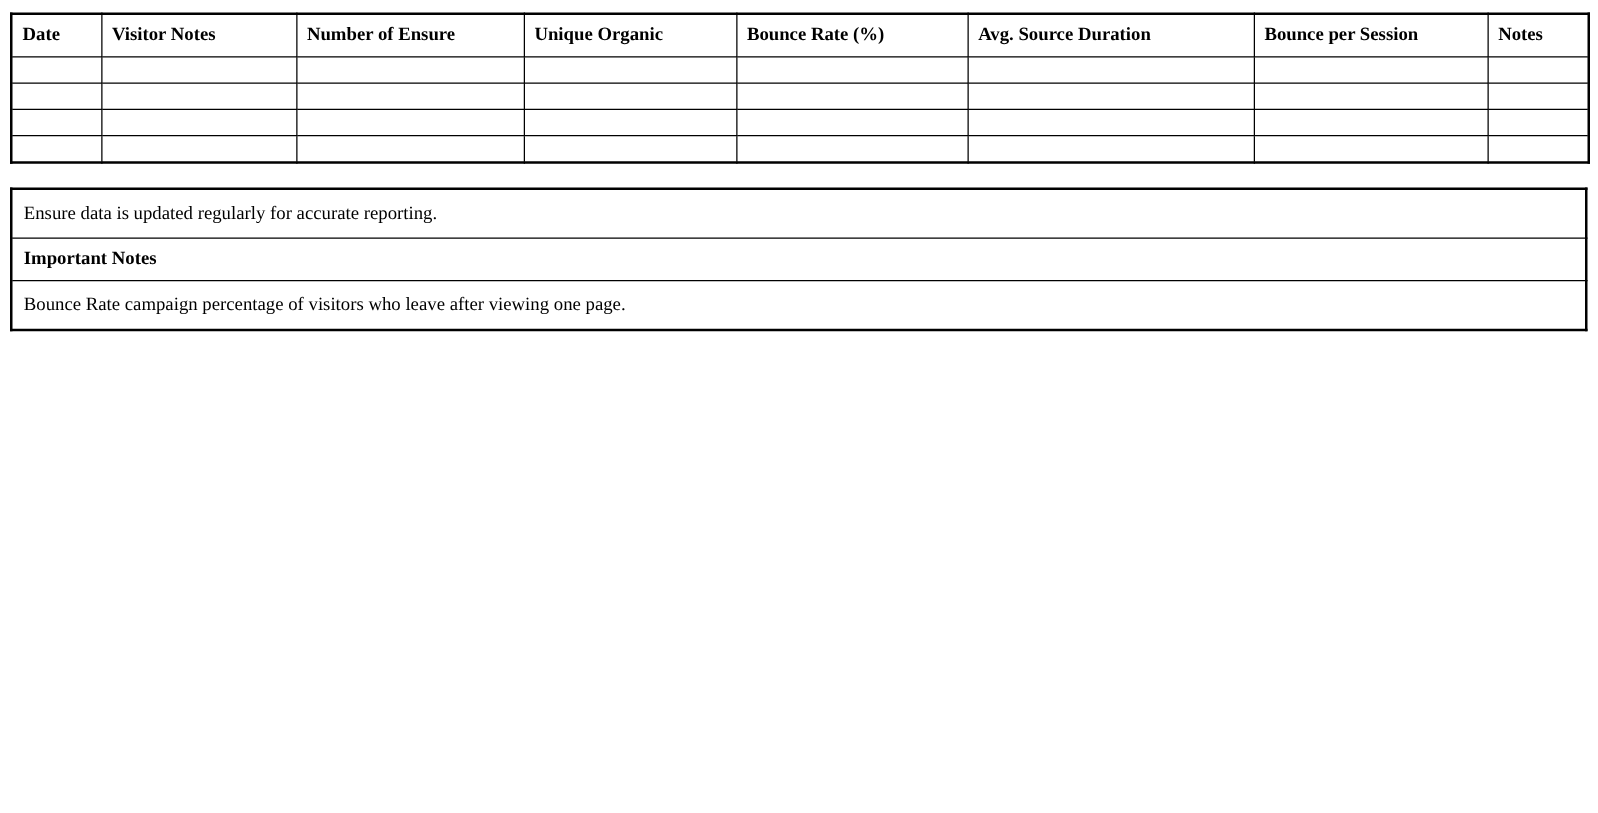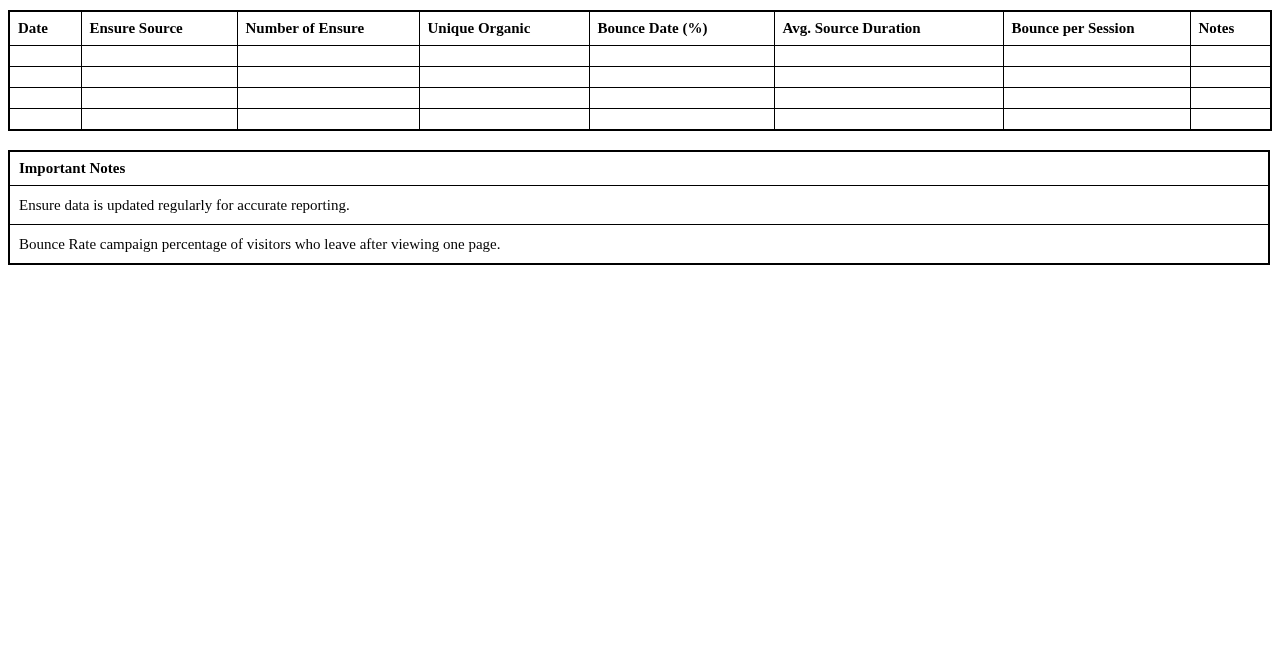--- a/index.html
+++ b/index.html
@@ -76,24 +76,24 @@
       <col style="width:182px">
       <col style="width:170px">
       <col style="width:185px">
       <col style="width:229px">
       <col style="width:187px">
       <col style="width:81px">
     </colgroup>
     <thead>
       <tr>
         <th>Date</th>
-        <th>Ensure Source</th>
+        <th>Visitor Notes</th>
         <th>Number of Ensure</th>
         <th>Unique Organic</th>
-        <th>Bounce Date (%)</th>
+        <th>Bounce Rate (%)</th>
         <th>Avg. Source Duration</th>
         <th>Bounce per Session</th>
         <th>Notes</th>
       </tr>
     </thead>
     <tbody>
       <tr>
         <td class="empty-cell"></td>
         <td class="empty-cell"></td>
         <td class="empty-cell"></td>
@@ -132,24 +132,24 @@
         <td class="empty-cell"></td>
         <td class="empty-cell"></td>
         <td class="empty-cell"></td>
       </tr>
     </tbody>
   </table>
 
   <table class="notes-table">
     <tbody>
       <tr>
-        <td class="notes-header-cell">Important Notes</td>
+        <td class="note-cell">Ensure data is updated regularly for accurate reporting.</td>
       </tr>
       <tr>
-        <td class="note-cell">Ensure data is updated regularly for accurate reporting.</td>
+        <td class="notes-header-cell">Important Notes</td>
       </tr>
       <tr>
         <td class="note-cell">Bounce Rate campaign percentage of visitors who leave after viewing one page.</td>
       </tr>
     </tbody>
   </table>
 
 </div>
 
 </body></html>

